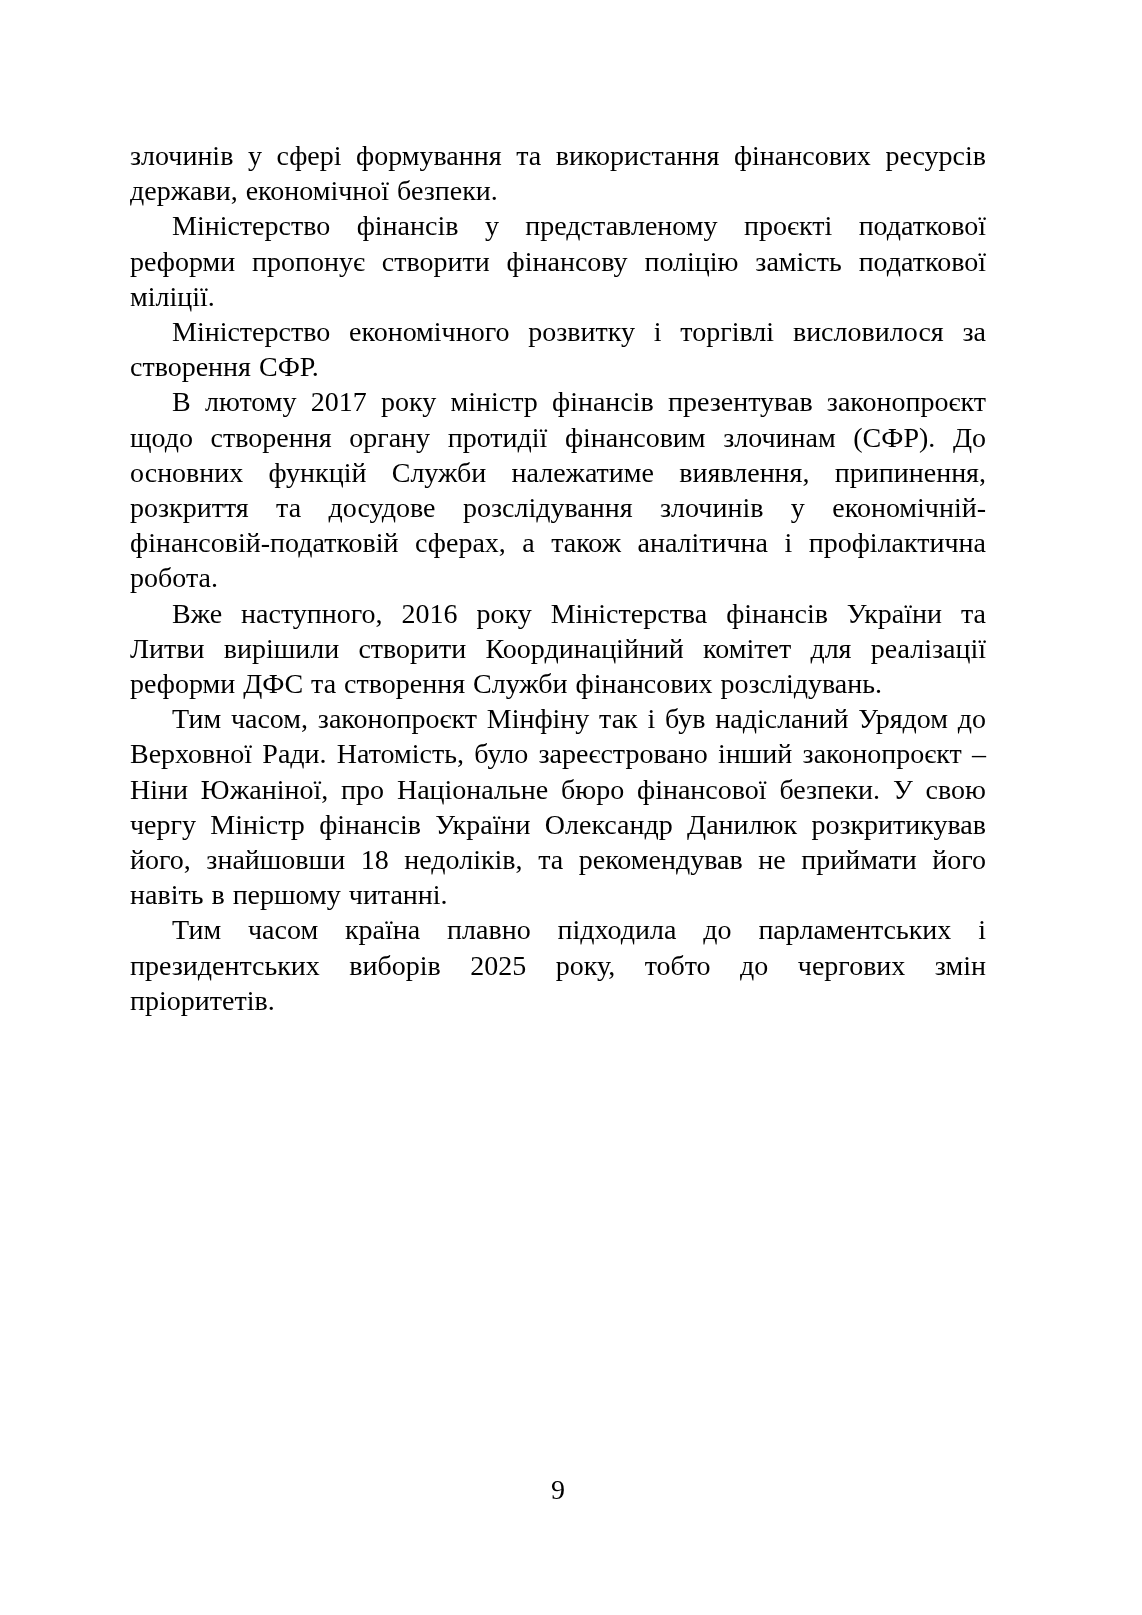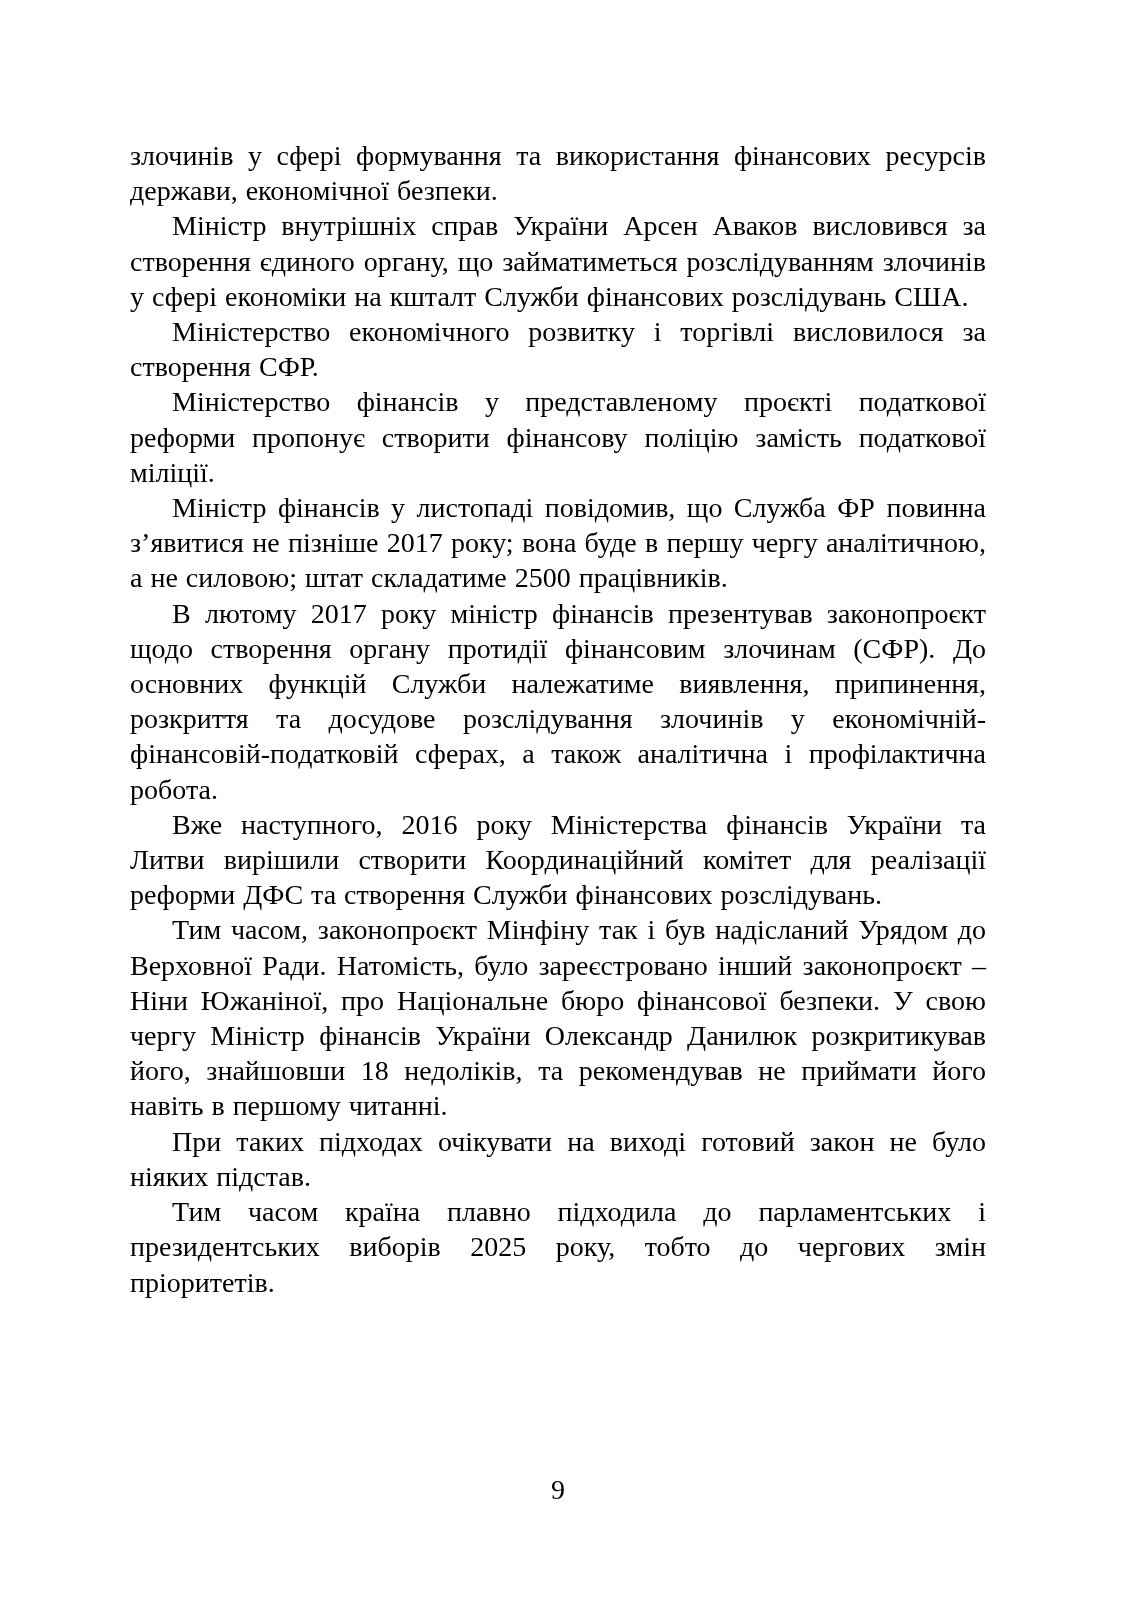--- a/index.html
+++ b/index.html
@@ -41,24 +41,21 @@
     font-size: 28px;
     line-height: 35px;
   }
 </style>
 </head>
 <body>
 
 <div class="page">
   <div class="text-block">
     <p class="no-indent">злочинів у сфері формування та використання фінансових ресурсів держави, економічної безпеки.</p>
-    <p>Міністр внутрішніх справ України Арсен Аваков висловився за створення єдиного органу, що займатиметься розслідуванням злочинів у сфері економіки на кшталт Служби фінансових розслідувань США.</p>
+    <p>Міністерство фінансів у представленому проєкті податкової реформи пропонує створити фінансову поліцію замість податкової міліції.</p>
     <p>Міністерство економічного розвитку і торгівлі висловилося за створення СФР.</p>
-    <p>Міністерство фінансів у представленому проєкті податкової реформи пропонує створити фінансову поліцію замість податкової міліції.</p>
-    <p>Міністр фінансів у листопаді повідомив, що Служба ФР повинна з’явитися не пізніше 2017 року; вона буде в першу чергу аналітичною, а не силовою; штат складатиме 2500 працівників.</p>
     <p>В лютому 2017 року міністр фінансів презентував законопроєкт щодо створення органу протидії фінансовим злочинам (СФР). До основних функцій Служби належатиме виявлення, припинення, розкриття та досудове розслідування злочинів у економічній-фінансовій-податковій сферах, а також аналітична і профілактична робота.</p>
     <p>Вже наступного, 2016 року Міністерства фінансів України та Литви вирішили створити Координаційний комітет для реалізації реформи ДФС та створення Служби фінансових розслідувань.</p>
     <p>Тим часом, законопроєкт Мінфіну так і був надісланий Урядом до Верховної Ради. Натомість, було зареєстровано інший законопроєкт – Ніни Южаніної, про Національне бюро фінансової безпеки. У свою чергу Міністр фінансів України Олександр Данилюк розкритикував його, знайшовши 18 недоліків, та рекомендував не приймати його навіть в першому читанні.</p>
-    <p>При таких підходах очікувати на виході готовий закон не було ніяких підстав.</p>
     <p>Тим часом країна плавно підходила до парламентських і президентських виборів 2025 року, тобто до чергових змін пріоритетів.</p>
   </div>
   <div class="page-number">9</div>
 </div>
 
 </body></html>

